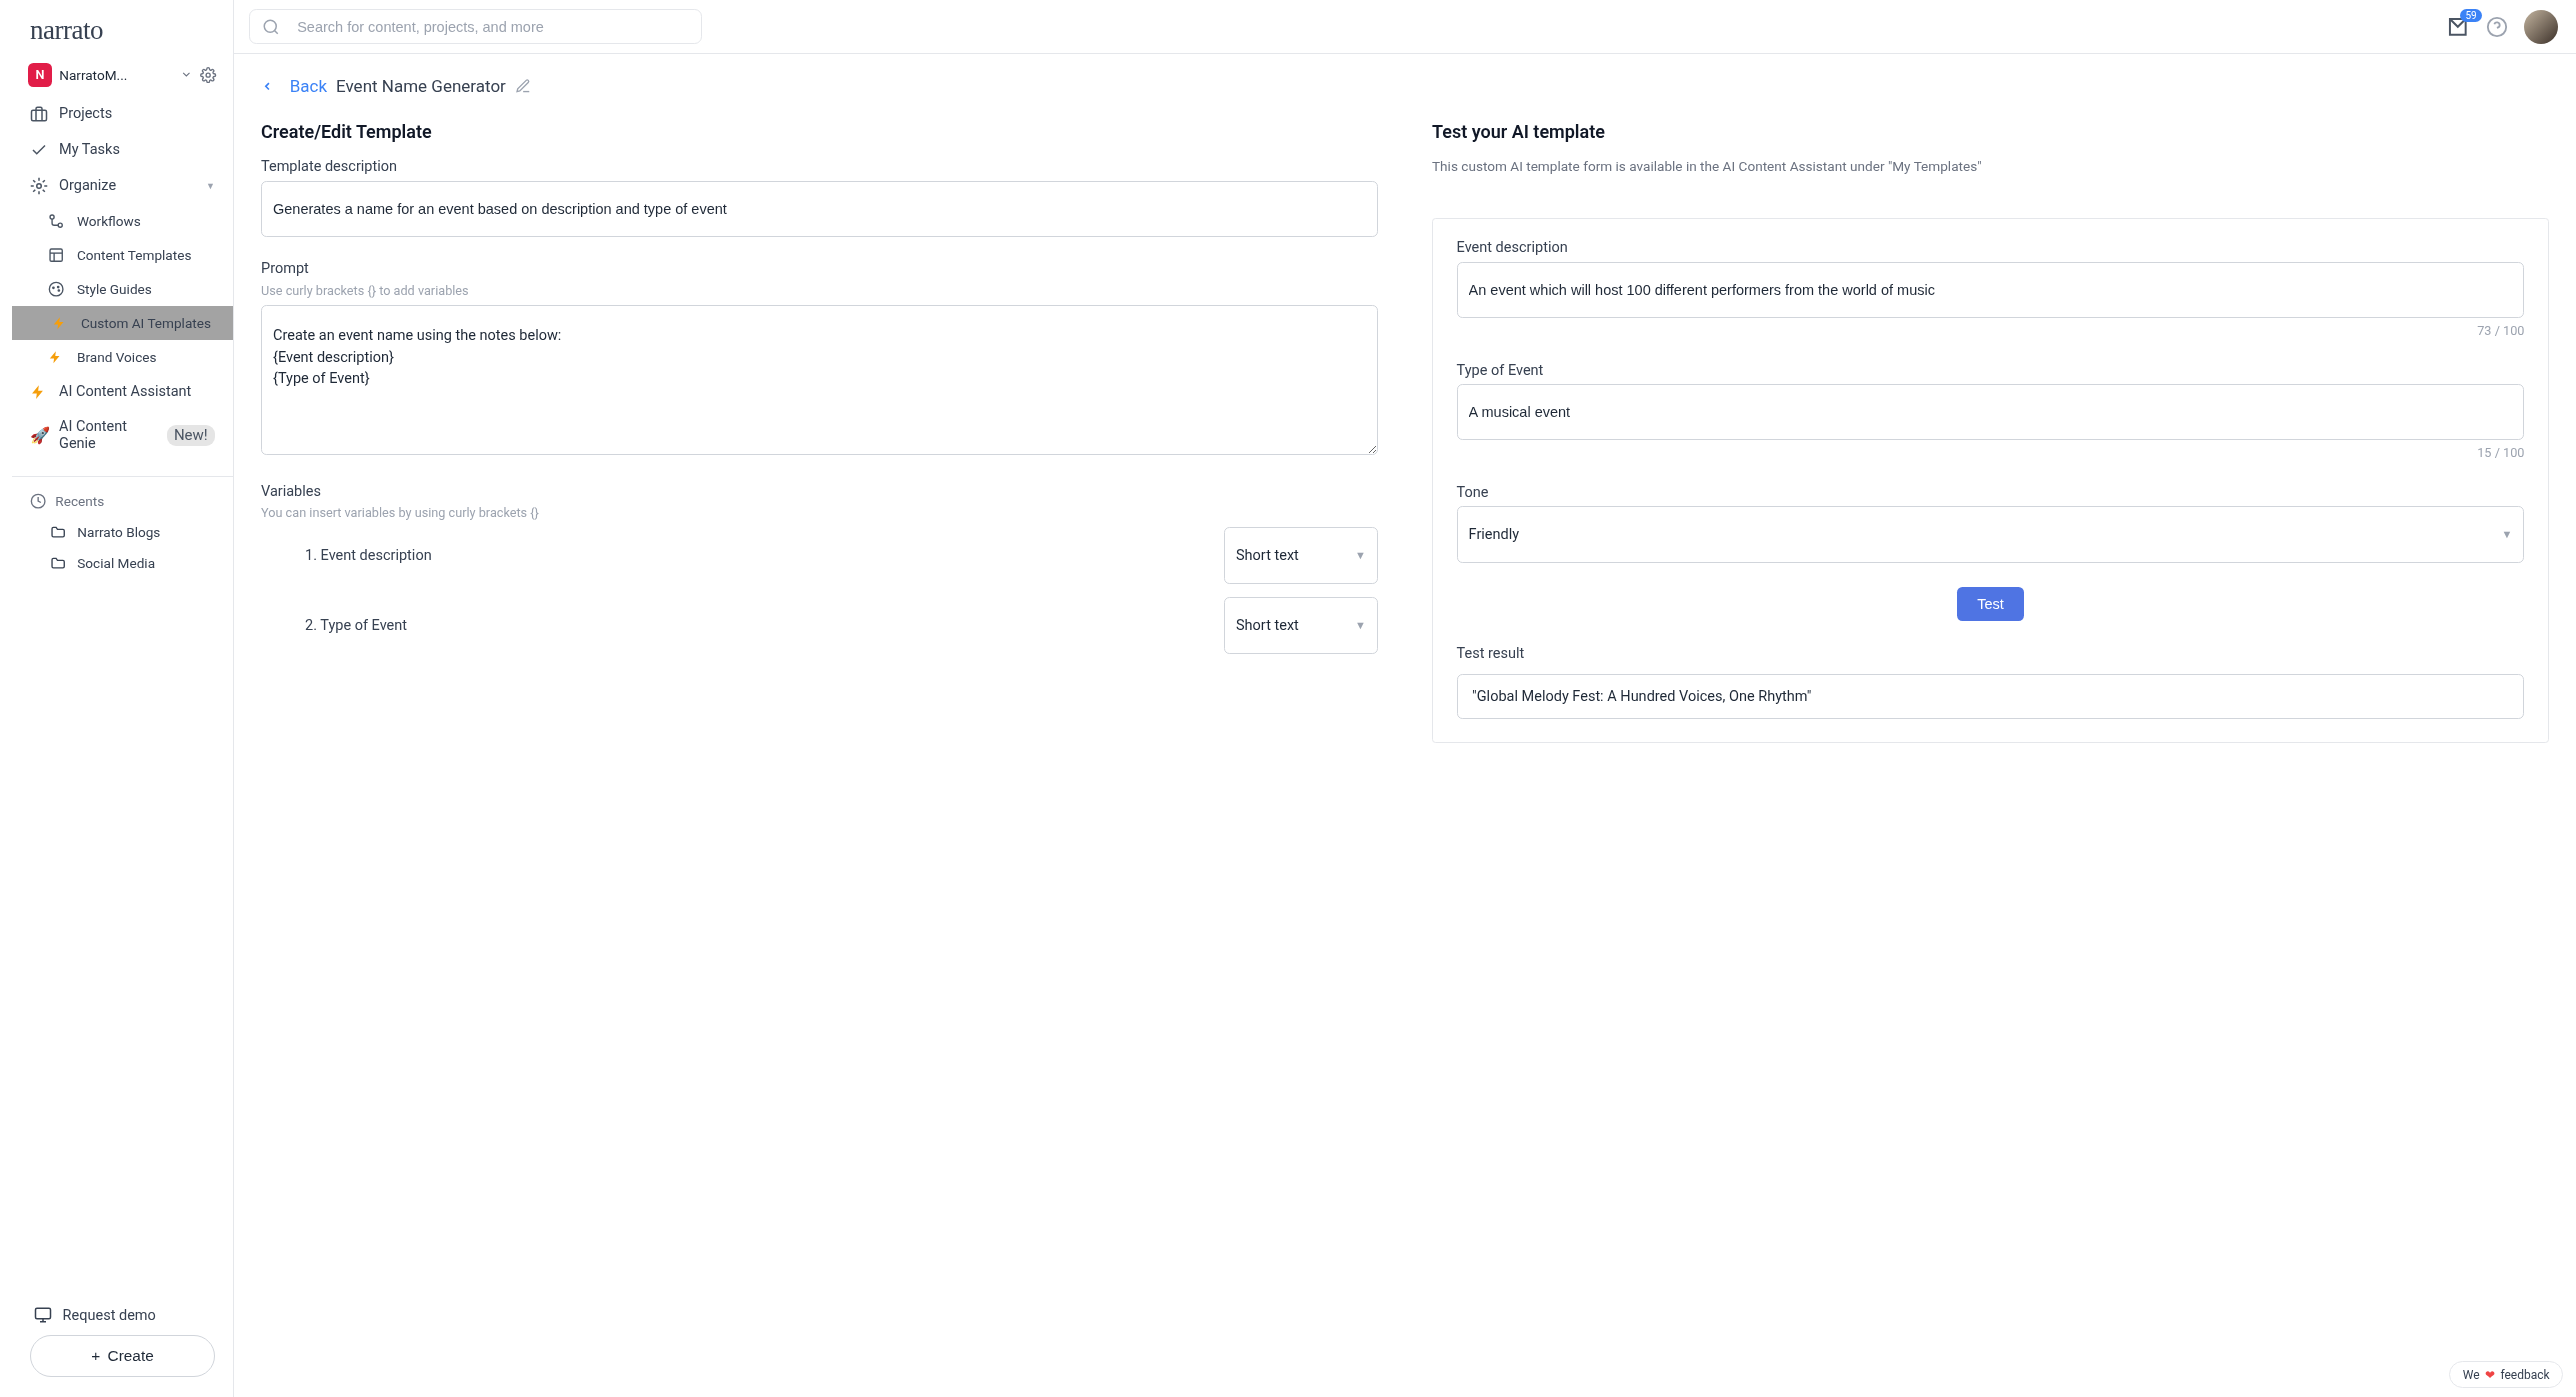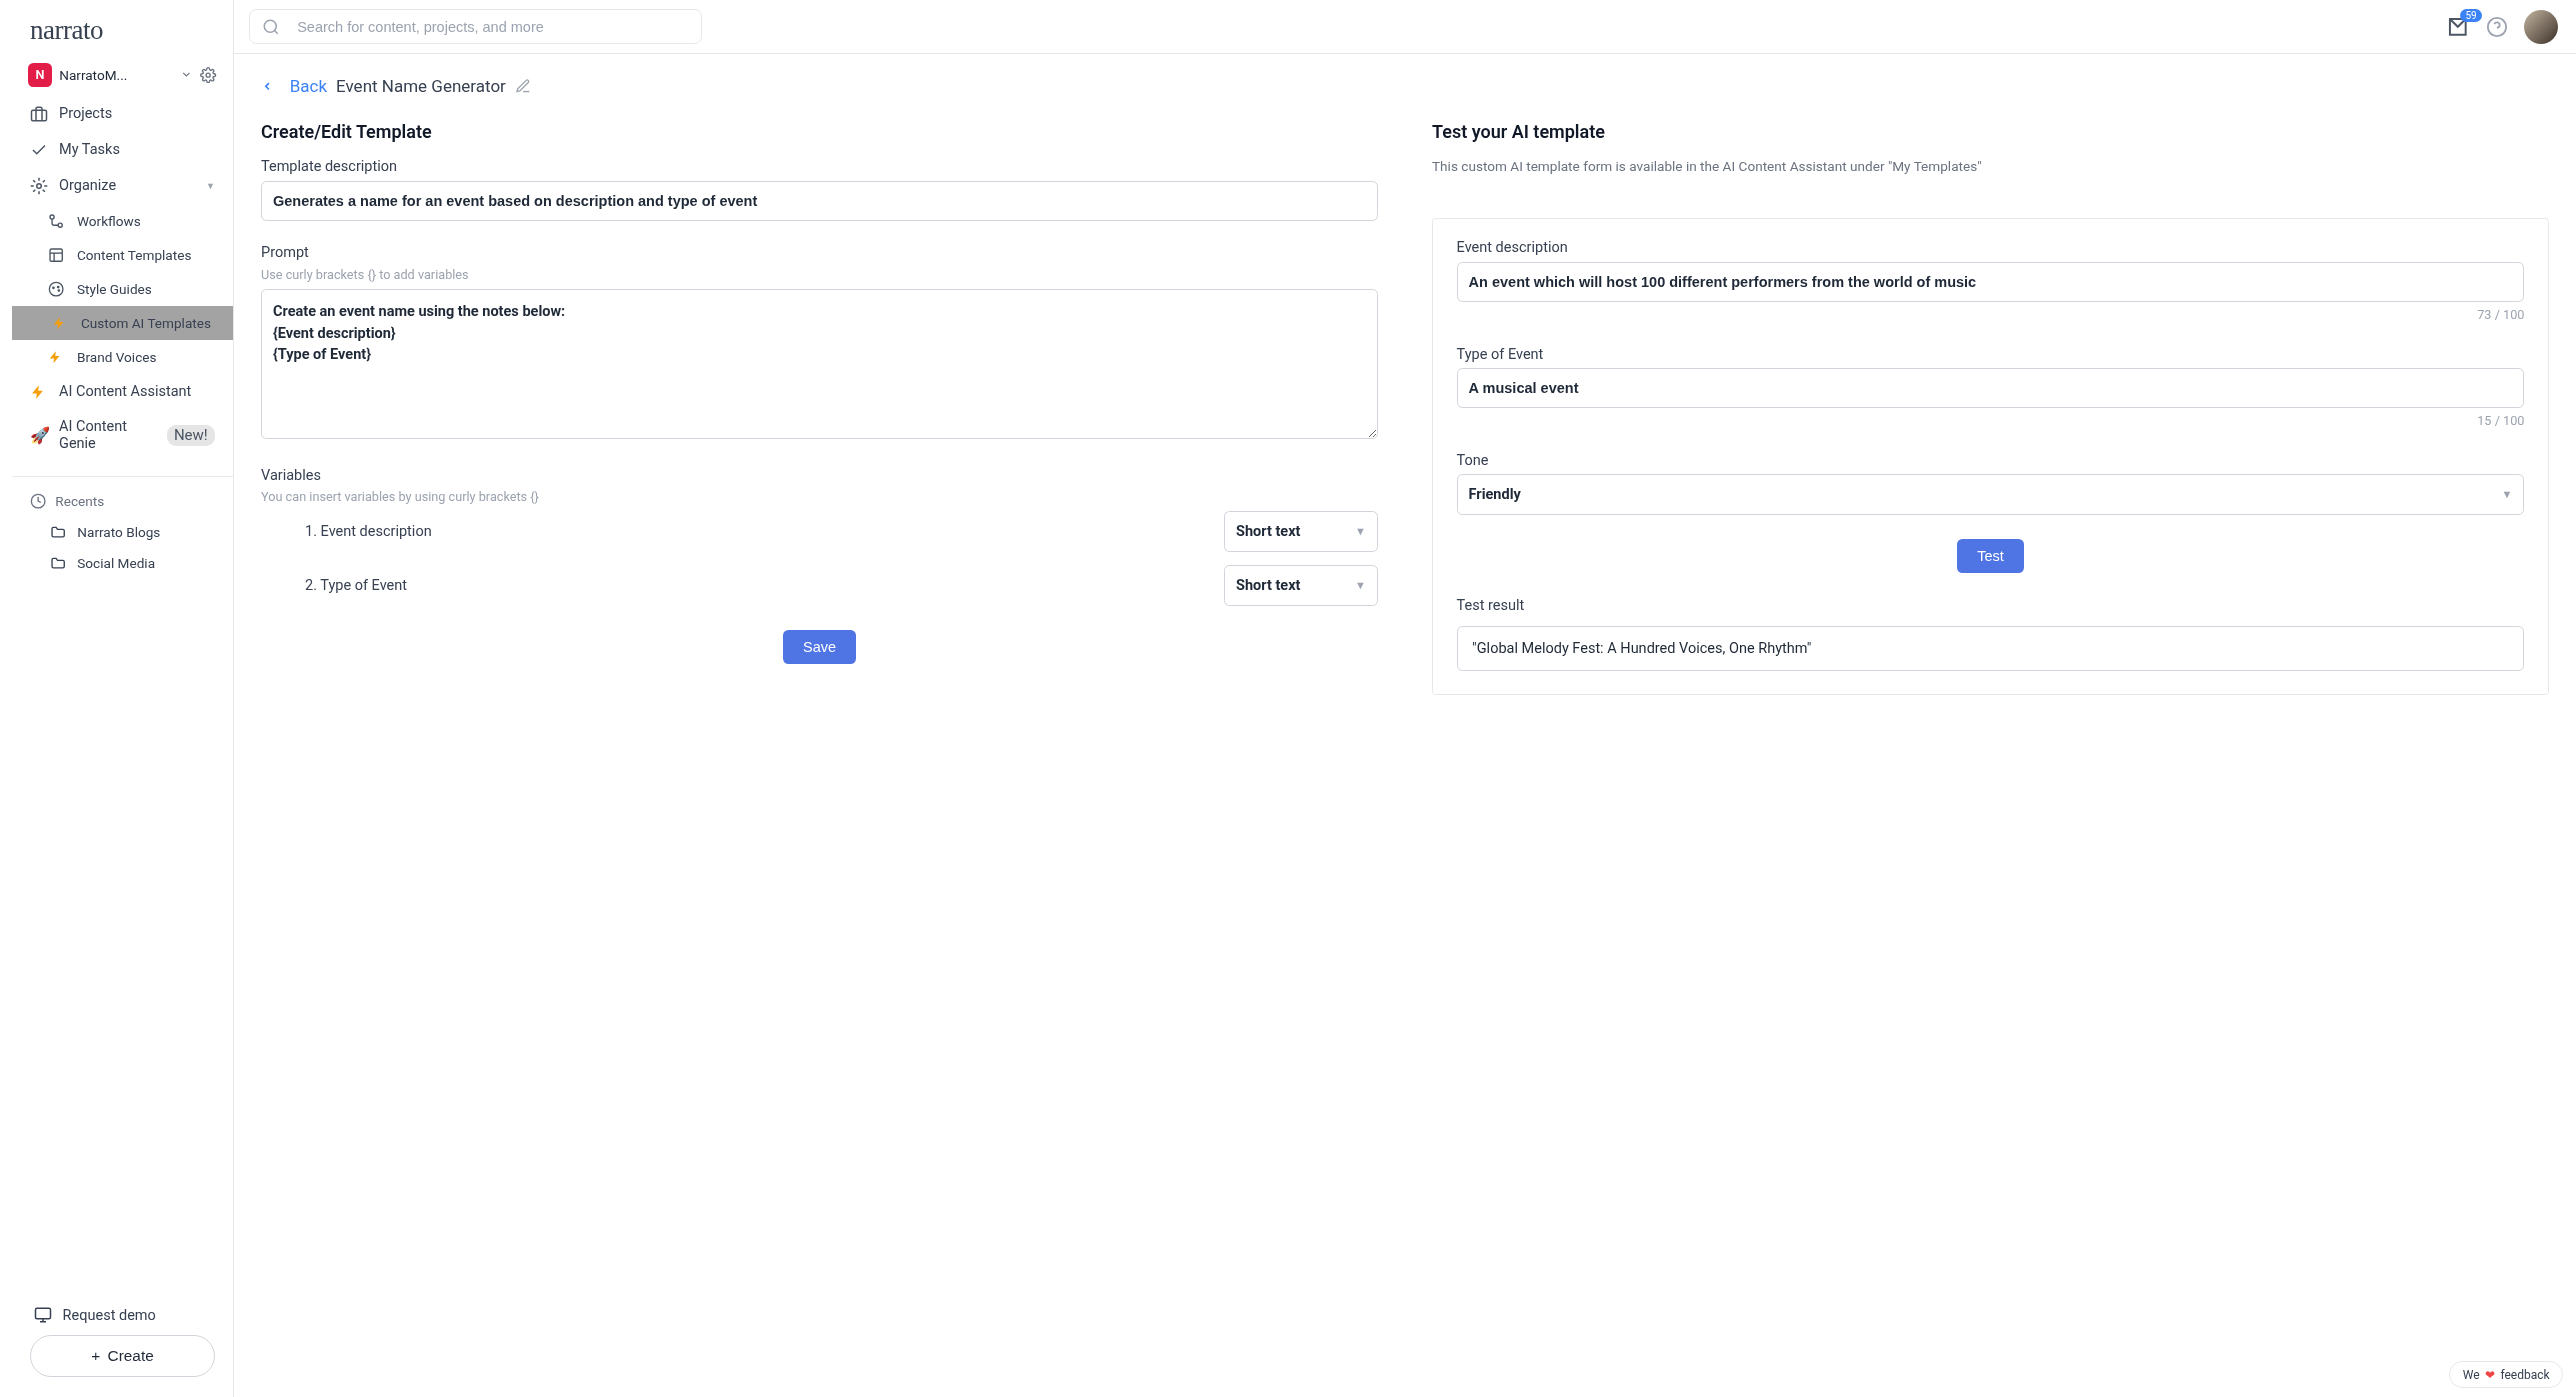--- a/index.html
+++ b/index.html
@@ -118,23 +118,22 @@
 
     .col h2 { font-size: 18px; font-weight: 600; margin-bottom: 16.3px; color: #111827; }
     .subtext { font-size: 13.6px; color: #6b7280; margin-bottom: 18px; }
 
     .field-label { font-size: 14.5px; color: #374151; margin-bottom: 5.4px; display: block; }
     .field-hint { font-size: 12.7px; color: #9ca3af; margin-bottom: 7.3px; }
 
     .text-input, .text-area, .select-box {
       width: 100%;
       border: 0.9px solid #d1d5db; border-radius: 5.4px;
-      padding: 11px 11px; font-size: 14.5px; color: #1f2937;
+      padding: 19px 11px; font-size: 14.5px; color: #1f2937;
       background: #fff;
-      font-weight: bold;
     }
     .text-area { min-height: 150px; resize: vertical; font-family: inherit; line-height: 1.5; }
     .select-box { display: flex; align-items: center; justify-content: space-between; cursor: pointer; }
     .select-box .chev { color: #9ca3af; font-size: 11px; }
 
     .block { margin-bottom: 23.6px; }
     .char-count { text-align: right; font-size: 12.7px; color: #9ca3af; margin-top: 5.4px; }
 
     .var-row { display: flex; align-items: center; gap: 22px; margin-bottom: 12.7px; }
     .var-label { font-size: 14.5px; color: #374151; flex: 1; margin-left: 44px; }
@@ -410,23 +409,20 @@
             </div>
             <div class="var-row">
               <span class="var-label">2. Type of Event</span>
               <div class="select-box var-select">
                 <span>Short text</span>
                 <span class="chev">▼</span>
               </div>
             </div>
           </div>
 
-          <div class="btn-center">
-            <button class="btn-primary">Save</button>
-          </div>
         </div>
 
         <div class="col">
           <h2>Test your AI template</h2>
           <div class="subtext">This custom AI template form is available in the AI Content Assistant under "My Templates"</div>
 
           <div class="test-panel">
             <div class="block">
               <label class="field-label">Event description</label>
               <input class="text-input" type="text" value="An event which will host 100 different performers from the world of music" style="">

